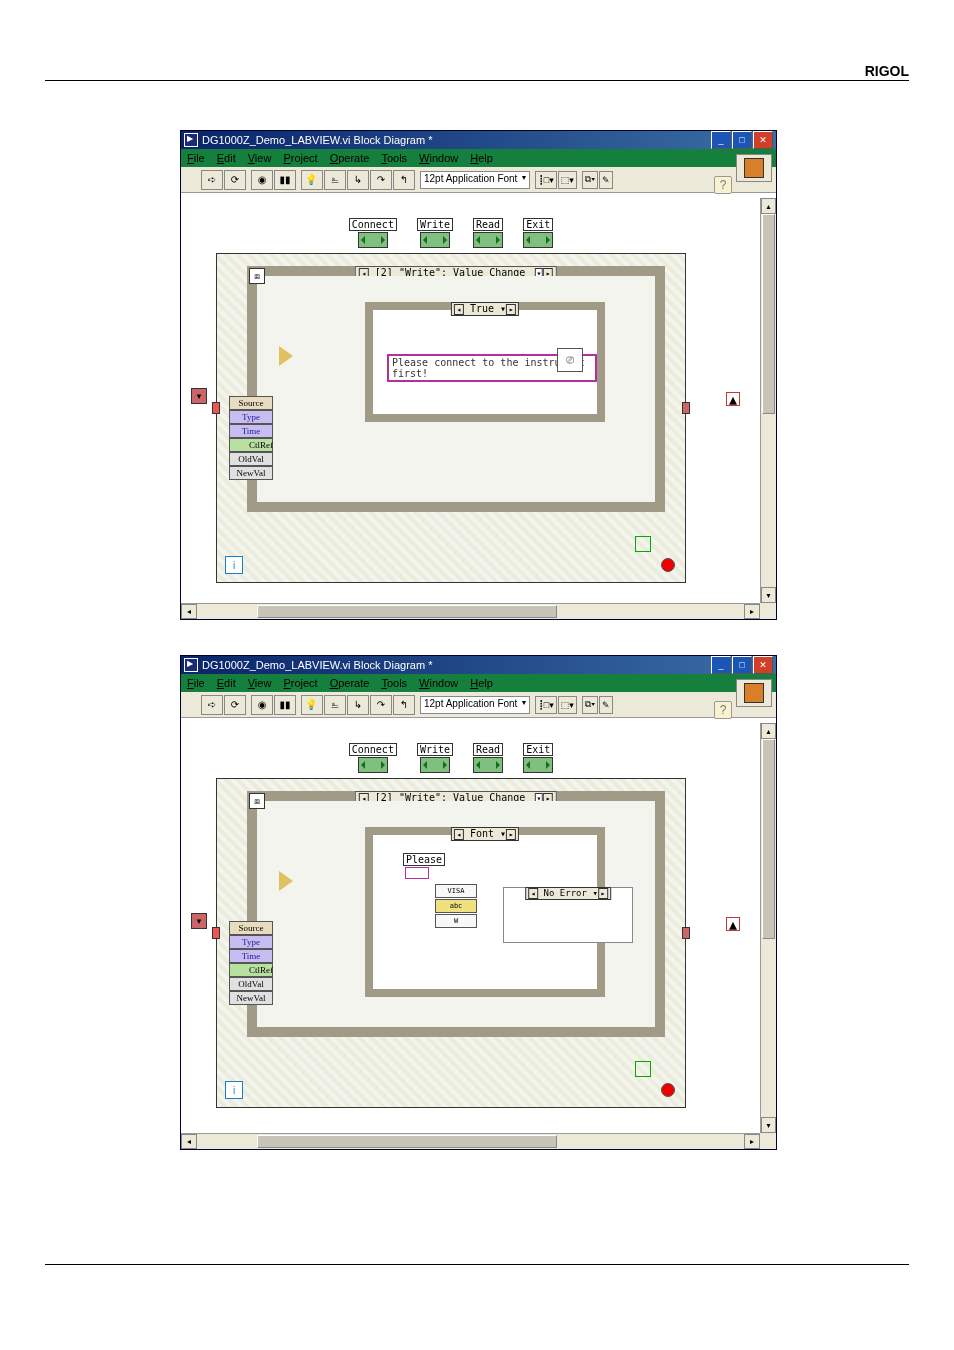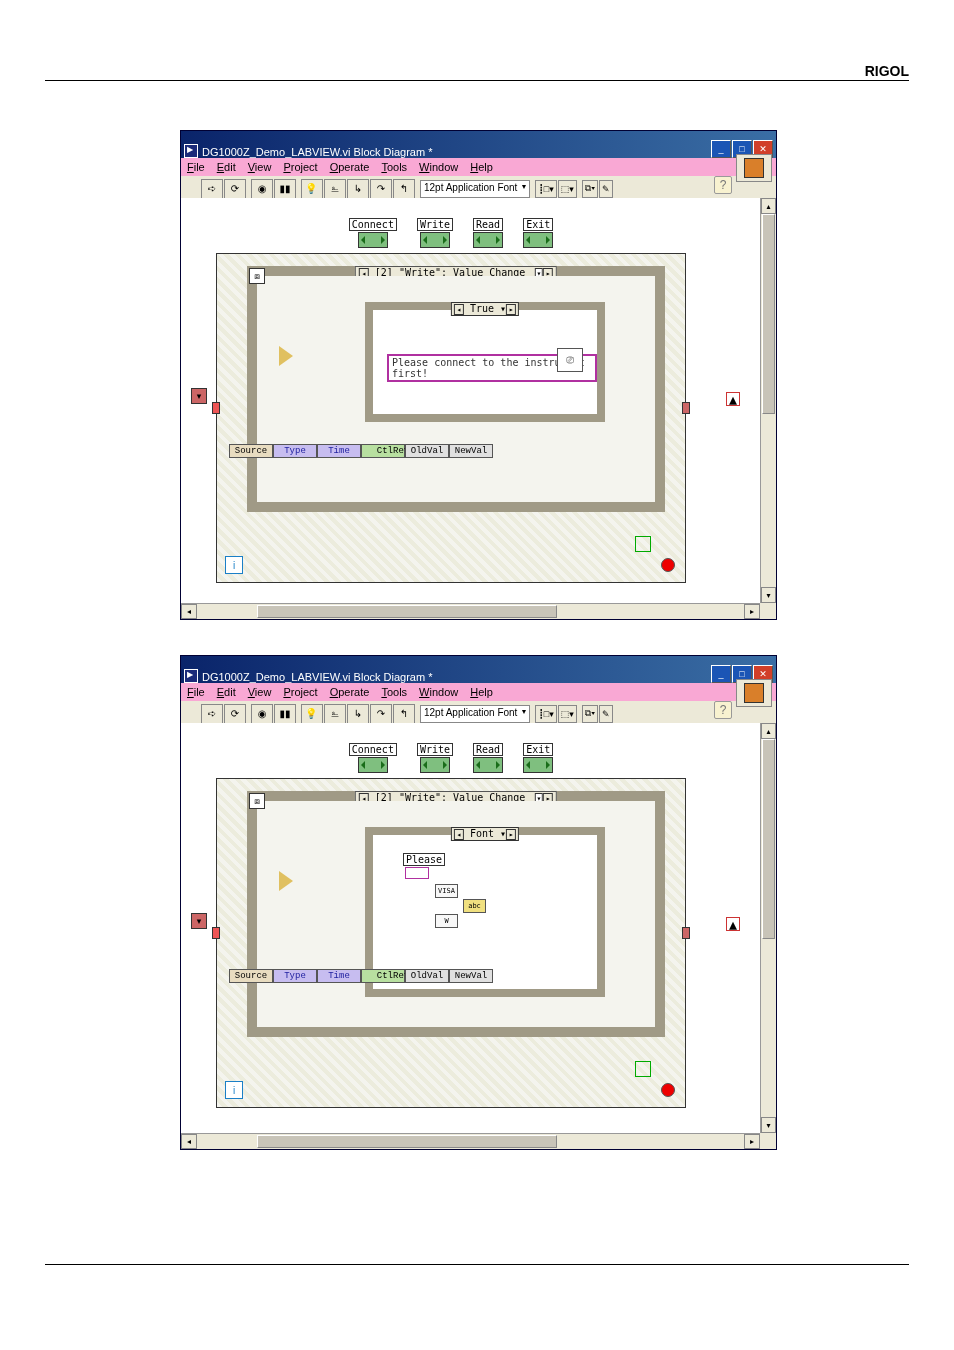--- a/index.html
+++ b/index.html
@@ -6,29 +6,29 @@
   body { width:954px; height:1350px; background:#fff; font-family:Arial,sans-serif; position:relative; }
   .header-right { position:absolute; top:63px; right:45px; font-size:14px; font-weight:bold; }
   .header-rule { position:absolute; top:80px; left:45px; right:45px; border-top:1px solid #000; }
   .footer-rule { position:absolute; bottom:85px; left:45px; right:45px; border-top:1px solid #000; }
 
   .shot { position:absolute; left:180px; width:597px; border:1px solid #003; }
   .shot1 { top:130px; height:490px; }
   .shot2 { top:655px; height:495px; }
 
   
-  .tbar { height:27px; background:linear-gradient(to right,#0a246a,#3a6ea5); display:flex; align-items:flex-end; padding:0 3px; color:#fff; font-size:11px; font-family:"MS Sans Serif",Tahoma,sans-serif; }
+  .tbar { height:18px; background:linear-gradient(to right,#0a246a,#3a6ea5); display:flex; align-items:center; padding:0 3px; color:#fff; font-size:11px; font-family:"MS Sans Serif",Tahoma,sans-serif; }
   .tbar-icon { width:14px; height:14px; background:#1b2b7a; border:1px solid #fff; margin-right:4px; display:inline-block; position:relative; }
   .tbar-icon::after{content:"▶";position:absolute;font-size:8px;color:#fff;left:2px;top:0;}
   .tbar-title{flex:1;}
   .wbtn { width:20px; height:18px; border:1px solid #fff; border-right-color:#555; border-bottom-color:#555; background:#1b55b5; margin-left:1px; display:flex; align-items:center; justify-content:center; font-size:9px; color:#fff; }
   .wbtn-close{ background:#d13f29; }
 
   
-  .mbar { height:18px; background:#f9a8d4; display:flex; align-items:center; padding:0 6px; font-size:11px; gap:12px; font-family:Tahoma,sans-serif; }
+  .mbar { height:18px; background:#15803d; display:flex; align-items:center; padding:0 6px; font-size:11px; gap:12px; font-family:Tahoma,sans-serif; }
   .mbar span u{text-decoration:underline;}
   .vi-icon { position:absolute; right:4px; top:23px; width:36px; height:28px; border:1px solid #888; background:#ece9d8; display:flex; align-items:center; justify-content:center; }
   .vi-icon-inner{width:20px;height:20px;background:#d97f2a;border:1px solid #333;}
   .help-icon{position:absolute;right:44px;top:45px;width:18px;height:18px;border:1px solid #999;background:#f8f2d0;border-radius:2px;display:flex;align-items:center;justify-content:center;font-size:12px;color:#777;}
 
   
   .toolb { height:26px; background:#ece9d8; border-bottom:1px solid #999; display:flex; align-items:center; padding:0 20px; gap:1px; font-size:10px; }
   .tb-btn { width:22px; height:20px; border:1px solid #888; background:#ece9d8; display:flex; align-items:center; justify-content:center; font-size:10px; }
   .tb-sep{width:3px;}
   .font-sel{height:18px;border:1px solid #888;background:#fff;font-size:10px;padding:1px 12px 1px 3px;position:relative;}
@@ -61,31 +61,31 @@
   .frame-label{position:absolute;top:-10px;left:50%;transform:translateX(-50%);white-space:nowrap;background:#ece9d8;font-size:10px;font-family:monospace;padding:0 3px;border:1px solid #555;}
   .frame-label .sel{display:inline-block;border:1px solid #333;background:#fff;padding:0 1px;font-size:8px;margin-left:3px;}
   .nav-l,.nav-r{display:inline-block;width:10px;border:1px solid #333;background:#ece9d8;font-size:8px;text-align:center;}
 
   .case-box{position:absolute;left:108px;top:26px;right:50px;height:120px;border:8px solid #a09a86;background:#fff;}
   .case-label{position:absolute;top:-8px;left:50%;transform:translateX(-50%);background:#ece9d8;border:1px solid #333;font-size:10px;font-family:monospace;padding:0 2px;white-space:nowrap;}
 
   .msg-box{background:#fff;border:2px solid #b030a0;color:#333;font-size:10px;font-family:monospace;padding:1px 3px;position:absolute;}
   .dlg-icon{position:absolute;width:26px;height:24px;border:1px solid #555;background:#fff;display:flex;align-items:center;justify-content:center;font-size:9px;}
 
-  .cluster{position:absolute;left:52px;top:170px;display:flex;flex-direction:row;font-size:9px;font-family:Liberation Mono, monospace;margin-top:48px;}
+  .cluster{position:absolute;left:52px;top:170px;display:flex;flex-direction:column;font-size:9px;font-family:Liberation Serif, serif;}
   .cluster-row{display:flex;}
   .cluster-cell{width:44px;height:14px;border:1px solid #555;background:#e8dcc0;display:flex;align-items:center;justify-content:center;}
   .cluster-cell.hl0{background:#e8dcc0;} .cluster-cell.hl1{background:#c7bdf0;color:#2020a0;} .cluster-cell.hl2{background:#b8e0a0;padding-left:20px;} .cluster-cell.hl3{background:#e0e0e0;}
 
   .loop-ctl{position:absolute;width:18px;height:18px;border:1px solid #1a7fc7;background:#fff;display:flex;align-items:center;justify-content:center;font-size:10px;color:#1a7fc7;}
   .stop-term{position:absolute;width:14px;height:14px;border:1px solid #555;background:#e00;border-radius:50%;}
   .stop-sq{position:absolute;width:16px;height:16px;border:1px solid #0a0;}
   .wire-node{position:absolute;width:8px;height:12px;background:#e55;border:1px solid #333;}
   .reg-icon{position:absolute;width:16px;height:16px;border:1px solid #333;background:#fff;display:flex;align-items:center;justify-content:center;font-size:9px;}
-  .sm-icon{width:23px;height:14px;border:1px solid #555;background:#f8f8f8;font-size:7px;font-family:monospace;display:flex;align-items:center;justify-content:center;margin:1px 0;}
+  .sm-icon{width:42px;height:14px;border:1px solid #555;background:#f8f8f8;font-size:7px;font-family:monospace;display:flex;align-items:center;justify-content:center;margin:1px 0;}
   .cmd-lbl{position:absolute;font-size:10px;font-family:monospace;background:#fff;border:1px solid #333;padding:0 2px;}
   .ctrl-sm{position:absolute;width:24px;height:12px;border:1px solid #b030a0;background:#fff;}
   .err-case-box{position:absolute;border:1px solid #888;background:#fff;}
   .err-case-lbl{position:absolute;top:-1px;left:50%;transform:translateX(-50%);background:#ece9d8;border:1px solid #333;font-size:9px;font-family:monospace;padding:0 2px;white-space:nowrap;}
 
   
   .dyn-node{position:absolute;left:-18px;top:140px;width:16px;height:16px;border:1px solid #333;background:#c66;display:flex;align-items:center;justify-content:center;font-size:9px;}
   .tri-node{position:absolute;left:50px;top:136px;width:0;height:0;border-top:10px solid transparent;border-bottom:10px solid transparent;border-left:14px solid #e0c060;}
 </style>
 </head>
@@ -294,24 +294,27 @@
         <div class="reg-icon" style="left:-8px;top:-8px;">⧈</div>
         <div class="tri-node" style="left:22px;top:70px;"></div>
 
         <div class="case-box" style="height:170px;">
           <div class="case-label"><span class="nav-l">◂</span> <span>Font</span> <span class="sel">▾</span><span class="nav-r">▸</span></div>
           <div class="cmd-lbl" style="left:30px;top:18px;">Please</div>
           <div class="ctrl-sm" style="left:32px;top:32px;"></div>
 
           <div style="position:absolute;left:62px;top:48px;">
             <div class="sm-icon">VISA</div>
-            <div class="sm-icon" style="background:#f0e080;margin-left:28px;">abc</div>
+            <div class="sm-icon" style="background:#f0e080;">abc</div>
             <div class="sm-icon">W</div>
           </div>
 
+          <div class="err-case-box" style="left:130px;top:52px;width:130px;height:56px;">
+            <div class="err-case-lbl"><span class="nav-l">◂</span> <span>No Error</span> <span class="sel">▾</span><span class="nav-r">▸</span></div>
+          </div>
         </div>
 
         <div class="cluster" style="left:-28px;top:120px;">
           <div class="cluster-row">
               <div class="cluster-cell hl0">Source</div>
             </div>
           <div class="cluster-row">
               <div class="cluster-cell hl1">Type</div>
             </div>
           <div class="cluster-row">

